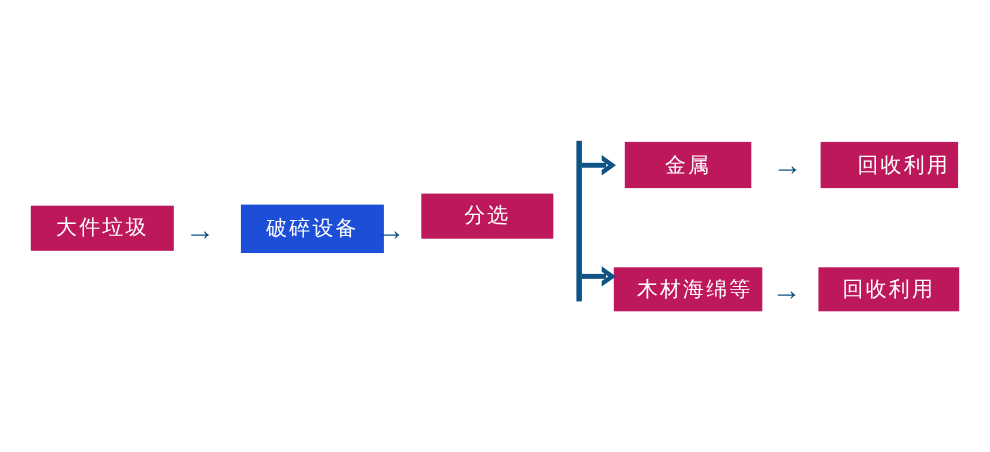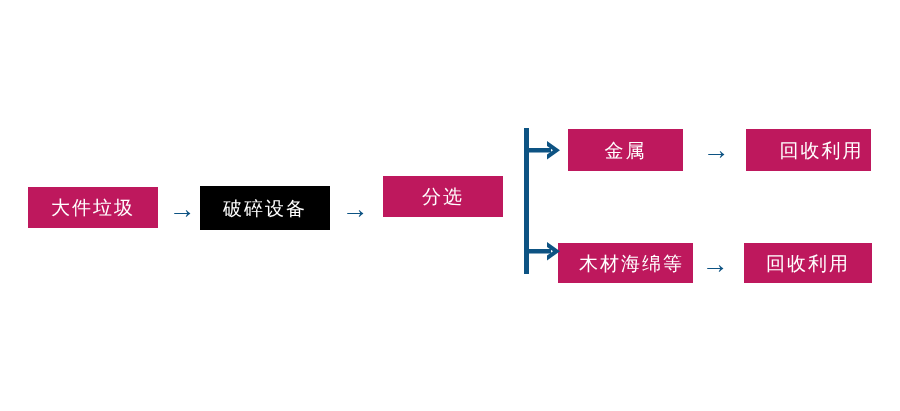--- a/index.html
+++ b/index.html
@@ -25,21 +25,21 @@
     box-sizing: border-box;
     color: #ffffff;
     font-size: 19px;
     letter-spacing: 2px;
     font-weight: 400;
     line-height: 1;
     white-space: nowrap;
     user-select: none;
   }
   .node.blue   { background: #be185d; }
-  .node.red    { background: #000000; }
+  .node.red    { background: #1d4ed8; margin-left: 19px; }
 
   .arrow {
     position: absolute;
     display: flex;
     align-items: center;
     justify-content: center;
     color: #0d5383;
     font-size: 27px;
     line-height: 1;
     user-select: none;

